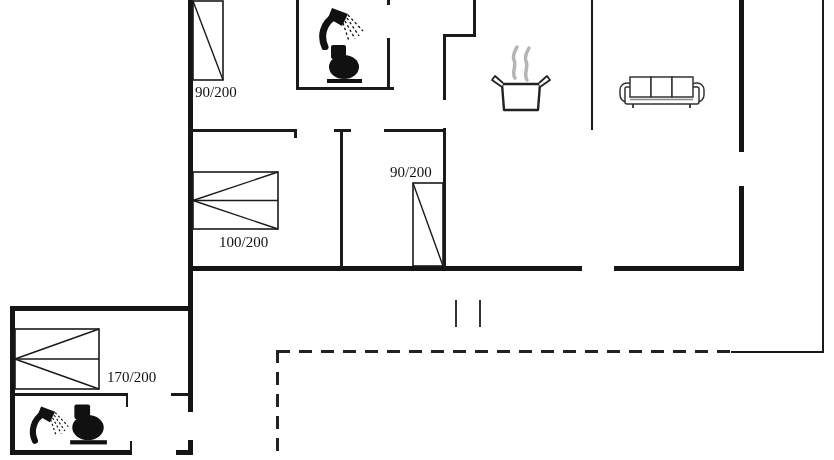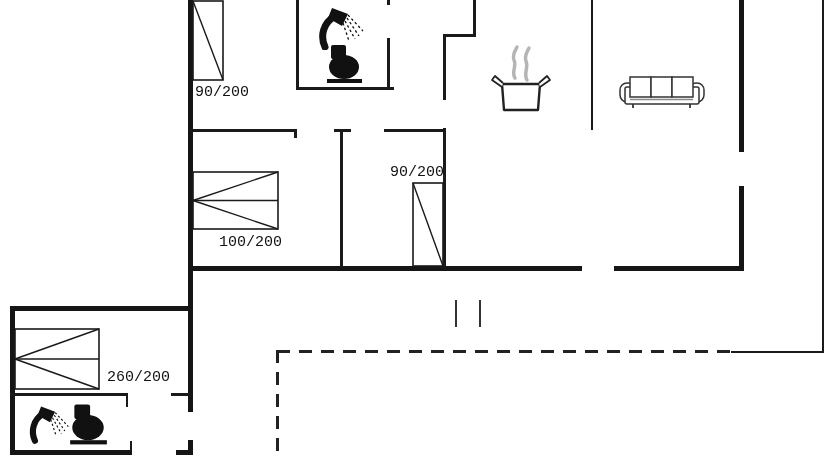--- a/index.html
+++ b/index.html
@@ -1,18 +1,18 @@
 <!DOCTYPE html>
 <html><head>
 <meta charset="utf-8">
 <style>
   html,body{margin:0;padding:0;background:#fff;}
   #plan{
     position:relative;width:834px;height:460px;background:#ffffff;
-    overflow:hidden;font-family:Liberation Mono, monospace;
+    overflow:hidden;font-family:Liberation Serif, serif;
   }
   .w{position:absolute;background:#151515;}
   .wm{position:absolute;background:#1a1a1a;}
   .tick{position:absolute;background:#333;}
   .dash-h{position:absolute;height:3px;
     background:repeating-linear-gradient(90deg,#222 0 13px,transparent 13px 22px);}
   .dash-v{position:absolute;width:3px;
     background:repeating-linear-gradient(180deg,#222 0 13px,transparent 13px 22px);}
   .lbl{position:absolute;font-size:15px;color:#111;white-space:nowrap;}
   .ic{position:absolute;}
@@ -88,21 +88,21 @@
   </div>
 
   <div class="ic" style="left:14px;top:328px">
     <svg width="86" height="62" viewBox="0 0 86 62">
       <rect x="1" y="1" width="84" height="60" fill="#fff" stroke="#1a1a1a" stroke-width="1.6"></rect>
       <line x1="1" y1="31" x2="85" y2="31" stroke="#1a1a1a" stroke-width="1.4"></line>
       <line x1="85" y1="1" x2="1" y2="31" stroke="#1a1a1a" stroke-width="1.4"></line>
       <line x1="1" y1="31" x2="85" y2="61" stroke="#1a1a1a" stroke-width="1.4"></line>
     </svg>
   </div>
-  <div class="lbl" style="left:107px;top:369px">260/200</div>
+  <div class="lbl" style="left:107px;top:369px">170/200</div>
 
   <div class="ic" style="left:316px;top:6px">
     <svg width="50" height="44" viewBox="0 0 50 44">
       <path d="M9 41 C4 30 7 17 19 10" stroke="#111" stroke-width="7" fill="none" stroke-linecap="round"></path>
       <polygon points="16,2 32,8 26,20 12,12" fill="#111"></polygon>
       <g stroke="#111" stroke-width="1.3" stroke-dasharray="2.5 2.5">
         <line x1="32" y1="9" x2="47" y2="25"></line>
         <line x1="31" y1="12" x2="43" y2="30"></line>
         <line x1="29" y1="15" x2="39" y2="33"></line>
         <line x1="27" y1="17" x2="33" y2="35"></line>

